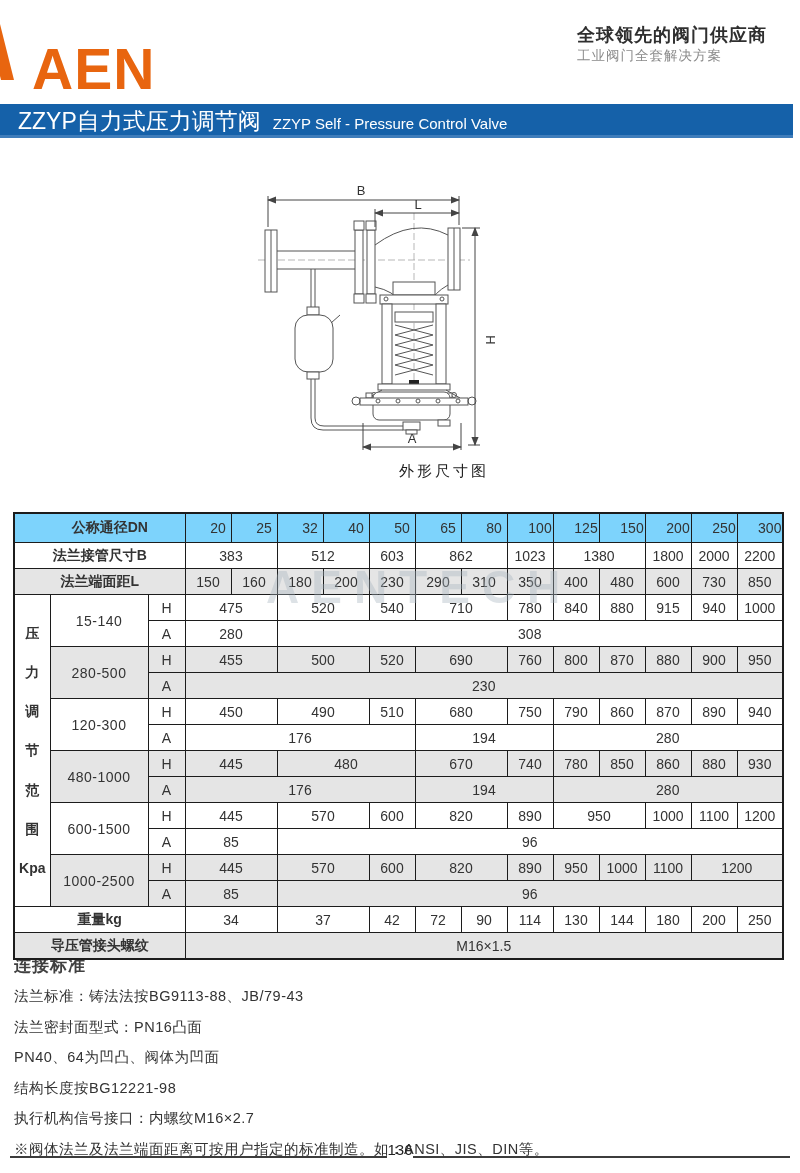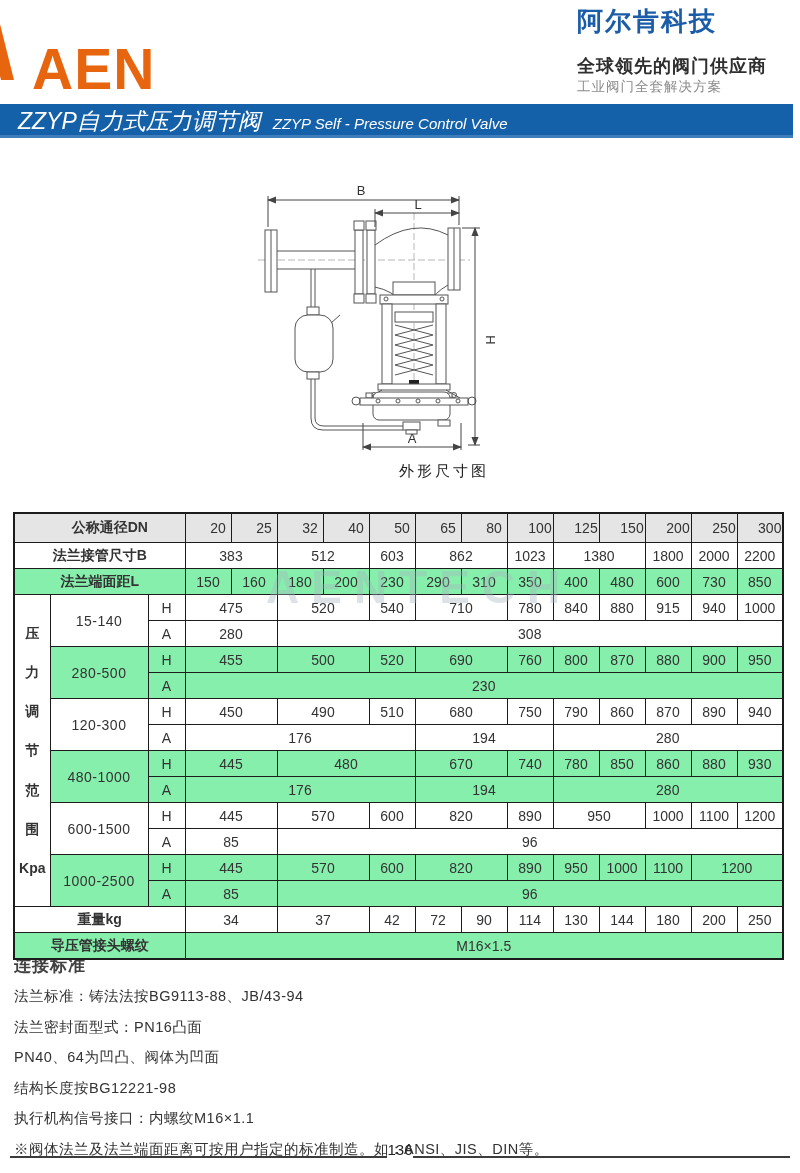--- a/index.html
+++ b/index.html
@@ -10,21 +10,21 @@
                transform:skewX(14deg);}
   .logo{position:absolute;left:32px;top:0px;font-size:57px;font-weight:800;color:#e8650f;
         letter-spacing:1px;line-height:1.05;margin-top:40px;}
   .brand{position:absolute;left:577px;top:6px;}
   .brand-cn{font-size:26px;font-weight:900;color:#1a5ca8;letter-spacing:2px;line-height:1.2;}
   .brand-slogan{font-size:18px;font-weight:700;color:#2f2f2f;letter-spacing:1px;margin-top:17px;}
   .brand-sub{font-size:13.5px;color:#8a8a8a;letter-spacing:1px;}
   
   .title-bar{position:absolute;left:0;top:104px;width:793px;height:34px;background:#1561a9;
              border-bottom:3px solid #3f7dbb;display:flex;align-items:baseline;
-             padding:0 0 0 18px;box-sizing:border-box;font-style:italic;}
+             padding:0 0 0 18px;box-sizing:border-box;}
   .title-bar .cn{font-size:23px;color:#fff;line-height:34px;}
   .title-bar .en{font-size:15px;color:#fff;margin-left:12px;}
   
   .diagram{position:absolute;left:228px;top:183px;width:282px;height:287px;}
   .diagram svg{display:block;}
   svg .ln{stroke:#555;stroke-width:1;fill:none;}
   svg .fl{stroke:#555;stroke-width:1;fill:#fff;}
   svg .dim{stroke:#444;stroke-width:1;fill:none;}
   svg .cl{stroke:#999;stroke-width:0.7;fill:none;stroke-dasharray:7 3;}
   svg text{font:13px "Liberation Sans",sans-serif;fill:#333;}
@@ -32,23 +32,23 @@
            font-size:15px;color:#1c1c1c;letter-spacing:3px;}
   
   .watermark{position:absolute;left:266px;top:560px;font-size:46px;font-weight:700;
              color:rgba(165,178,188,0.38);letter-spacing:12px;z-index:3;pointer-events:none;}
   
   table.spec{position:absolute;left:13px;top:512px;border-collapse:collapse;table-layout:fixed;
              width:770px;font-size:14px;color:#333;z-index:1;}
   table.spec td{border:1px solid #1c1c1c;text-align:center;padding:0;height:25px;
                 overflow:hidden;white-space:nowrap;}
   table.spec{border:2px solid #1c1c1c;}
-  tr.head td{height:28px;background:#e5e5e5;padding-left:20px;}
+  tr.head td{height:28px;background:#7dd3fc;padding-left:20px;}
   td.lbl{text-align:left;padding-left:28px;font-weight:700;}
-  tr.gray td{background:#86efac;}
+  tr.gray td{background:#e5e5e5;}
   td.vert{background:#fff !important;vertical-align:middle;}
   .vstack{display:flex;flex-direction:column;justify-content:space-between;align-items:center;
           height:252px;margin:auto;font-weight:700;font-size:14px;}
   td.range{letter-spacing:0.5px;}
   
   .notes{position:absolute;left:14px;top:954px;width:770px;}
   .notes h3{font-size:17px;font-weight:700;color:#404040;margin:0 0 10px 0;letter-spacing:1px;}
   .notes p{font-size:14.5px;color:#333;margin:0 0 11.5px 0;letter-spacing:0.5px;}
   
   .footer{position:absolute;left:10px;top:1138px;width:780px;height:20px;display:flex;
@@ -57,21 +57,20 @@
   .footer .num{font-size:15px;color:#222;}
 </style>
 </head>
 <body>
 
 <div class="page">
 
   <div class="logo-sliver"></div>
   <div class="logo">AEN</div>
   <div class="brand">
-    <div class="brand-cn">阿尔肯科技</div>
     <div class="brand-slogan">全球领先的阀门供应商</div>
     <div class="brand-sub">工业阀门全套解决方案</div>
   </div>
 
   <div class="title-bar">
     <span class="cn">ZZYP自力式压力调节阀</span>
     <span class="en">ZZYP Self - Pressure Control Valve</span>
   </div>
 
   <div class="diagram">
@@ -371,25 +370,25 @@
 
     <tr class="gray">
       <td colspan="3" class="lbl">导压管接头螺纹</td>
       <td colspan="13">M16×1.5</td>
     </tr>
   </tbody>
     </table>
 
   <div class="notes">
     <h3>连接标准</h3>
-    <p>法兰标准：铸法法按BG9113-88、JB/43-94</p>
+    <p>法兰标准：铸法法按BG9113-88、JB/79-43</p>
     <p>法兰密封面型式：PN16凸面</p>
     <p>PN40、64为凹凸、阀体为凹面</p>
     <p>结构长度按BG12221-98</p>
-    <p>执行机构信号接口：内螺纹M16×1.1</p>
+    <p>执行机构信号接口：内螺纹M16×2.7</p>
     <p>※阀体法兰及法兰端面距离可按用户指定的标准制造。如：ANSI、JIS、DIN等。</p>
   </div>
 
   <div class="footer">
     <div class="rule"></div>
     <div class="num">136</div>
     <div class="rule"></div>
   </div>
 
 </div>

